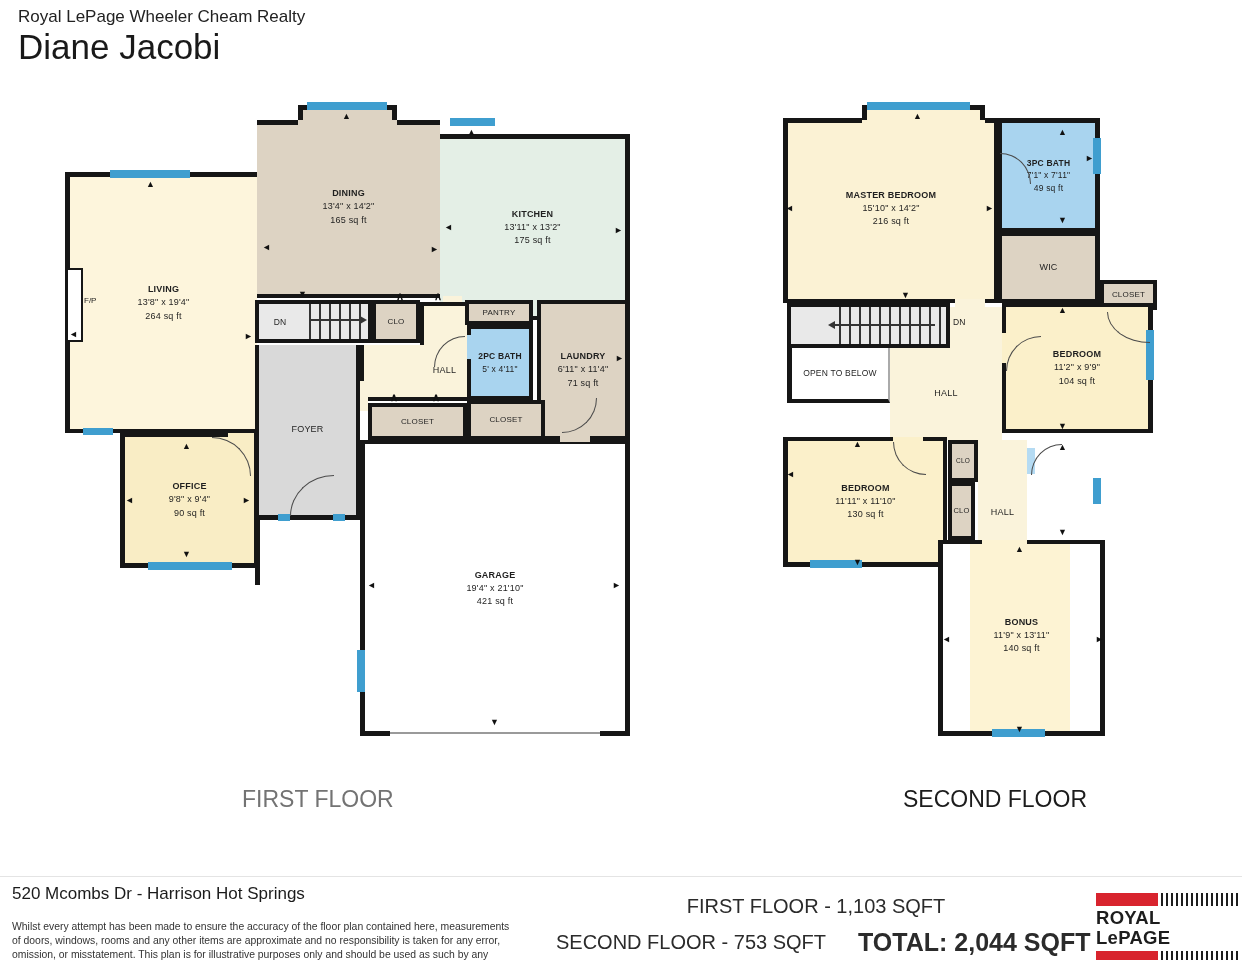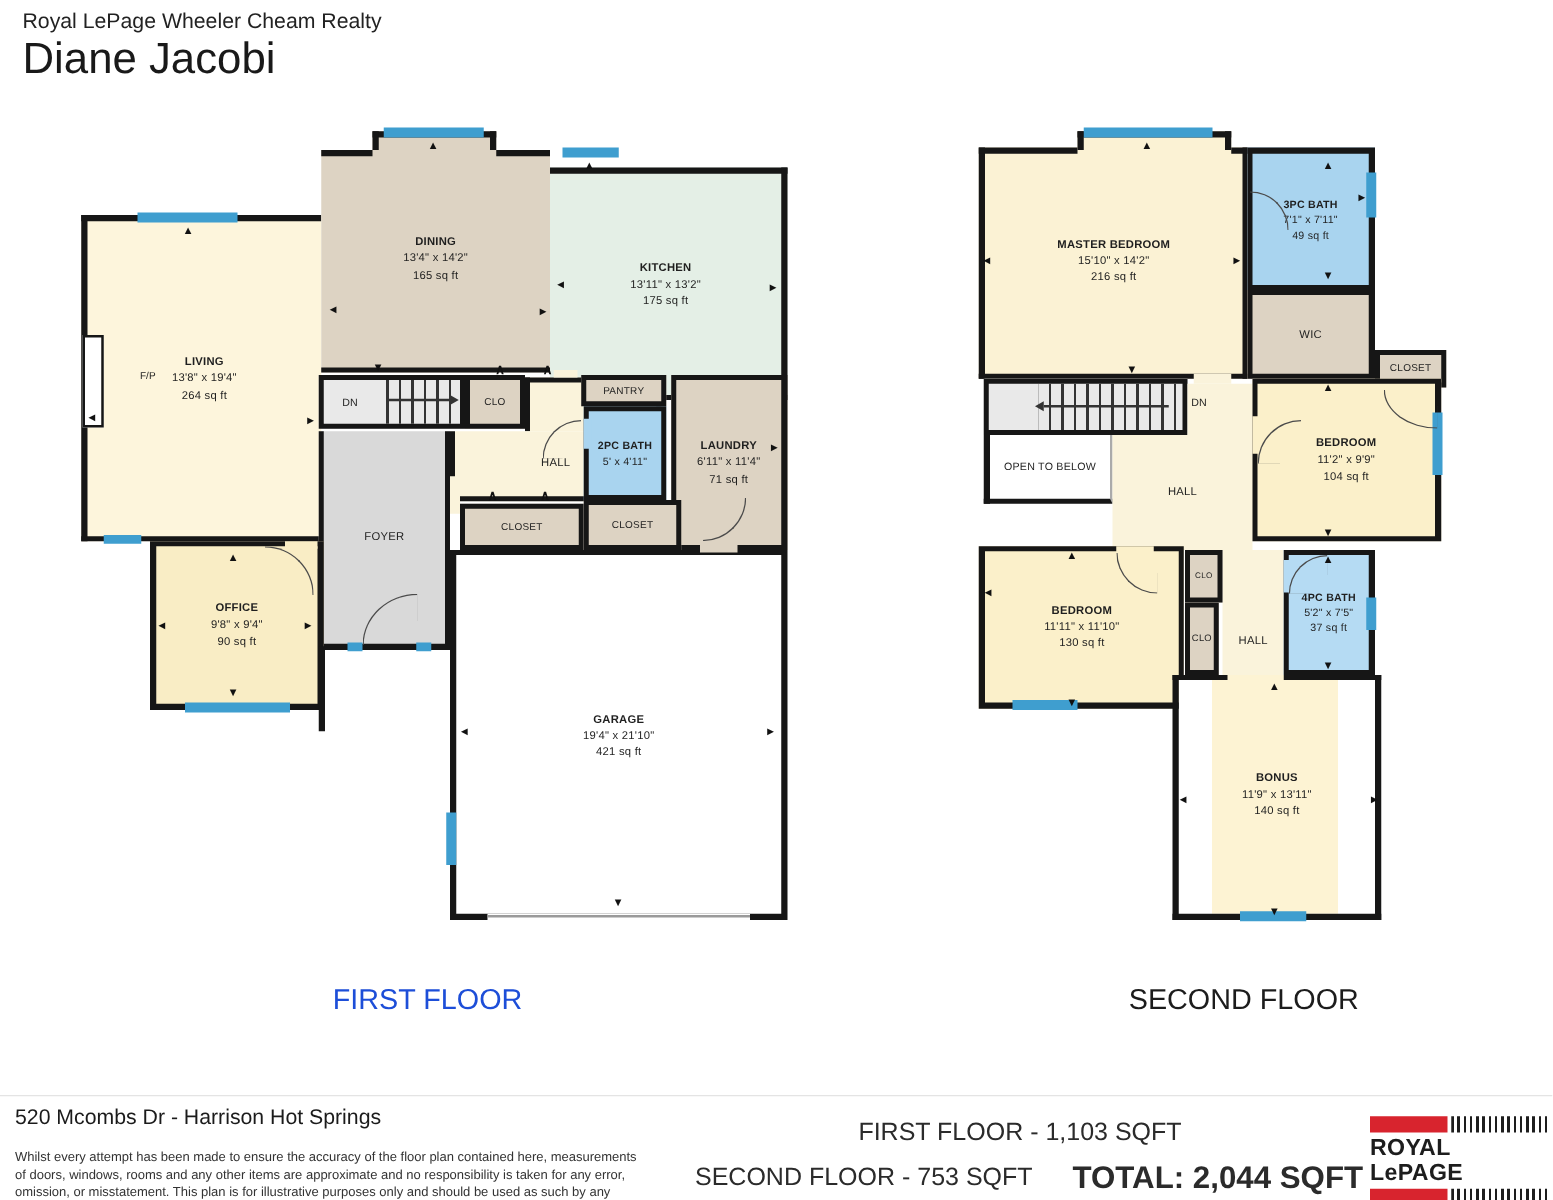--- a/index.html
+++ b/index.html
@@ -135,21 +135,21 @@
       <span class="nm">GARAGE</span>
       <span>19'4" x 21'10"</span>
       <span>421 sq ft</span>
       </div>
   </div>
   <div class="gap" style="left:328px;top:633px;width:210px;height:5px;background:#fff;"></div>
   <div class="gap" style="left:328px;top:634px;width:210px;height:2px;background:#9a9a9a;"></div>
   <div class="wall" style="left:193px;top:419px;width:5px;height:68px;"></div>
 
   <div class="abs" style="left:4px;top:170px;width:13px;height:70px;background:#fff;border:2px solid #161616;z-index:7;"></div>
-  <span class="abs" style="left:22px;top:198px;font-size:8px;z-index:8;padding-left:28px;">F/P</span>
+  <span class="abs" style="left:22px;top:198px;font-size:8px;z-index:8;">F/P</span>
 
   <div class="gap" style="left:381px;top:198px;width:19px;height:6px;background:#faf3db;"></div>
   <div class="gap" style="left:298px;top:283px;width:8px;height:30px;background:#faf3db;"></div>
   <div class="gap" style="left:405px;top:237px;width:6px;height:24px;background:#a9d4ef;"></div>
   <div class="gap" style="left:166px;top:335px;width:26px;height:6px;background:#f9edc5;"></div>
   <div class="gap" style="left:498px;top:336px;width:30px;height:8px;background:#ddd3c3;"></div>
 
   <div class="arc" style="left:150px;top:339px;width:38px;height:38px;border-top-width:1.3px;border-right-width:1.3px;border-radius:0 100% 0 0;"></div>
   <div class="arc" style="left:228px;top:377px;width:43px;height:40px;border-top-width:1.3px;border-left-width:1.3px;border-radius:100% 0 0 0;"></div>
   <div class="arc" style="left:500px;top:300px;width:34px;height:34px;border-bottom-width:1.3px;border-right-width:1.3px;border-radius:0 0 100% 0;"></div>
@@ -269,27 +269,20 @@
     <div class="lbl" style="font-size:6.5px;">
         <span class="sm">CLO</span>
       </div>
   </div>
   <div class="rm" style="left:173px;top:384px;width:27px;height:58px;background:#ddd3c3;border-width:4px;">
     <div class="lbl" style="font-size:7.5px;">
         <span class="sm">CLO</span>
       </div>
   </div>
 
-  <div class="rm" style="left:252px;top:342px;width:73px;height:100px;background:#b5dbf3;border-width:4px 5px 4px 4px;">
-    <div class="lbl" style="font-size:8.5px;">
-        <span class="nm">4PC BATH</span>
-      <span>5'2" x 7'5"</span>
-      <span>37 sq ft</span>
-      </div>
-  </div>
 
   <div class="rm" style="left:163px;top:442px;width:167px;height:196px;border-width:0 5px 5px 5px;
               background:linear-gradient(90deg,#fff 0 27px,#fdf3d3 27px 127px,#fff 127px);">
     <div class="lbl">
         <span class="nm">BONUS</span>
       <span>11'9" x 13'11"</span>
       <span>140 sq ft</span>
       </div>
   </div>
   <div class="wall" style="left:163px;top:442px;width:44px;height:4px;"></div>
@@ -325,21 +318,21 @@
   <span class="ar" style="left:11px;top:372px;">◄</span>
   <span class="ar" style="left:78px;top:460px;">▼</span>
   <span class="ar" style="left:283px;top:345px;">▲</span>
   <span class="ar" style="left:283px;top:430px;">▼</span>
   <span class="ar" style="left:240px;top:447px;">▲</span>
   <span class="ar" style="left:167px;top:537px;">◄</span>
   <span class="ar" style="left:320px;top:537px;">►</span>
   <span class="ar" style="left:240px;top:627px;">▼</span>
 </div>
 
-<div class="abs" style="left:242px;top:786px;width:200px;text-align:center;font-size:23px;color:#1d4ed8;">FIRST FLOOR</div>
+<div class="abs" style="left:242px;top:786px;width:200px;font-size:23px;color:#737373;">FIRST FLOOR</div>
 <div class="abs" style="left:895px;top:786px;width:200px;text-align:center;font-size:23px;color:#1c1c1c;">SECOND FLOOR</div>
 
 <div class="abs" style="left:0;top:876px;width:1242px;height:1px;background:#e4e4e4;"></div>
 
 <div class="abs" style="left:12px;top:884px;font-size:17px;color:#1b1b1b;">520 Mcombs Dr - Harrison Hot Springs</div>
 <div class="abs" style="left:12px;top:920px;width:508px;font-size:10.4px;line-height:1.33;color:#333;">Whilst every attempt has been made to ensure the accuracy of the floor plan contained here, measurements of doors, windows, rooms and any other items are approximate and no responsibility is taken for any error, omission, or misstatement. This plan is for illustrative purposes only and should be used as such by any prospective purchaser.</div>
 
 <div class="abs" style="left:616px;top:895px;width:400px;text-align:center;font-size:20px;color:#2b2b2b;">FIRST FLOOR - 1,103 SQFT</div>
 <div class="abs" style="left:556px;top:931px;font-size:20px;color:#2b2b2b;">SECOND FLOOR  - 753 SQFT</div>
 <div class="abs" style="left:858px;top:928px;font-size:25px;font-weight:bold;color:#2b2b2b;">TOTAL: 2,044 SQFT</div>

